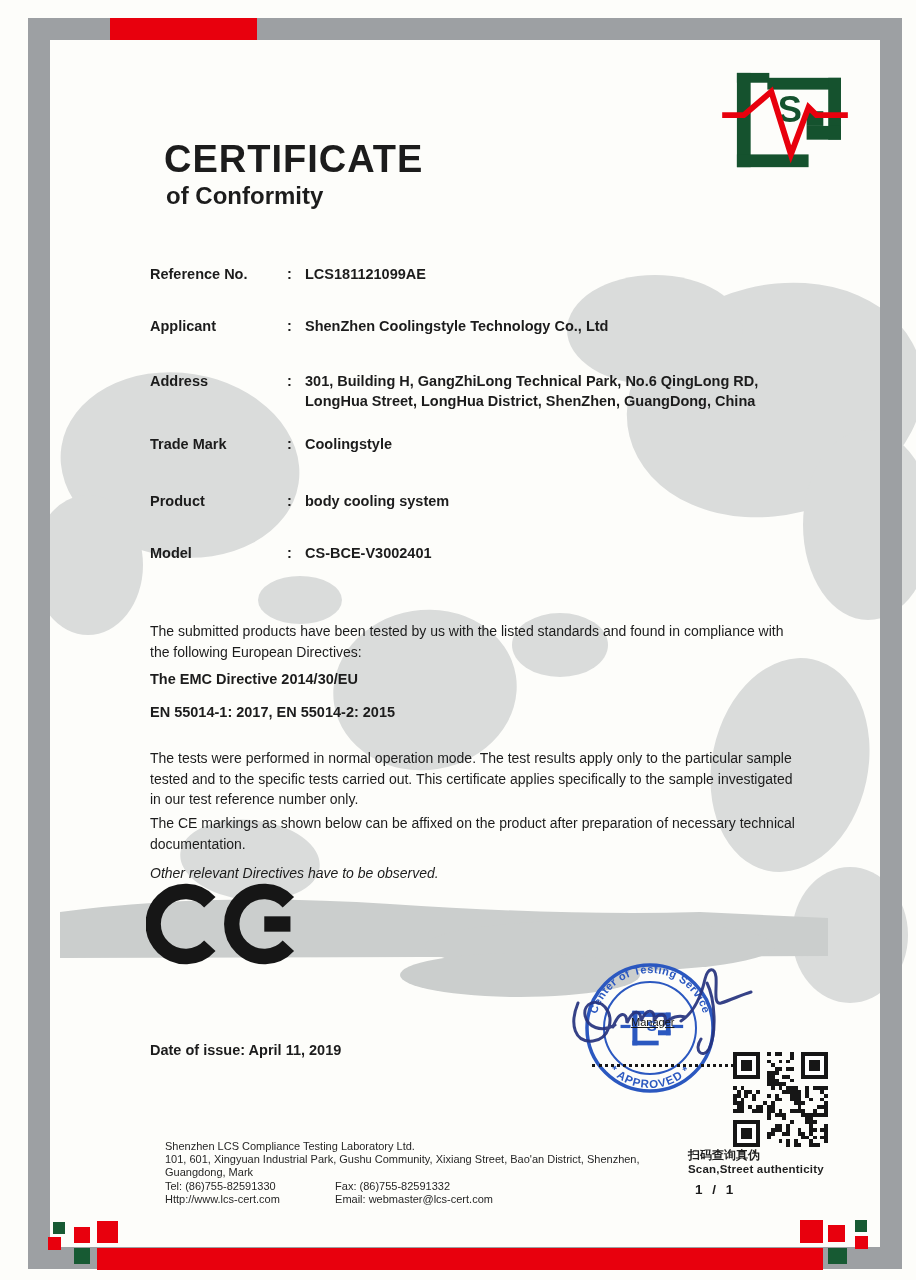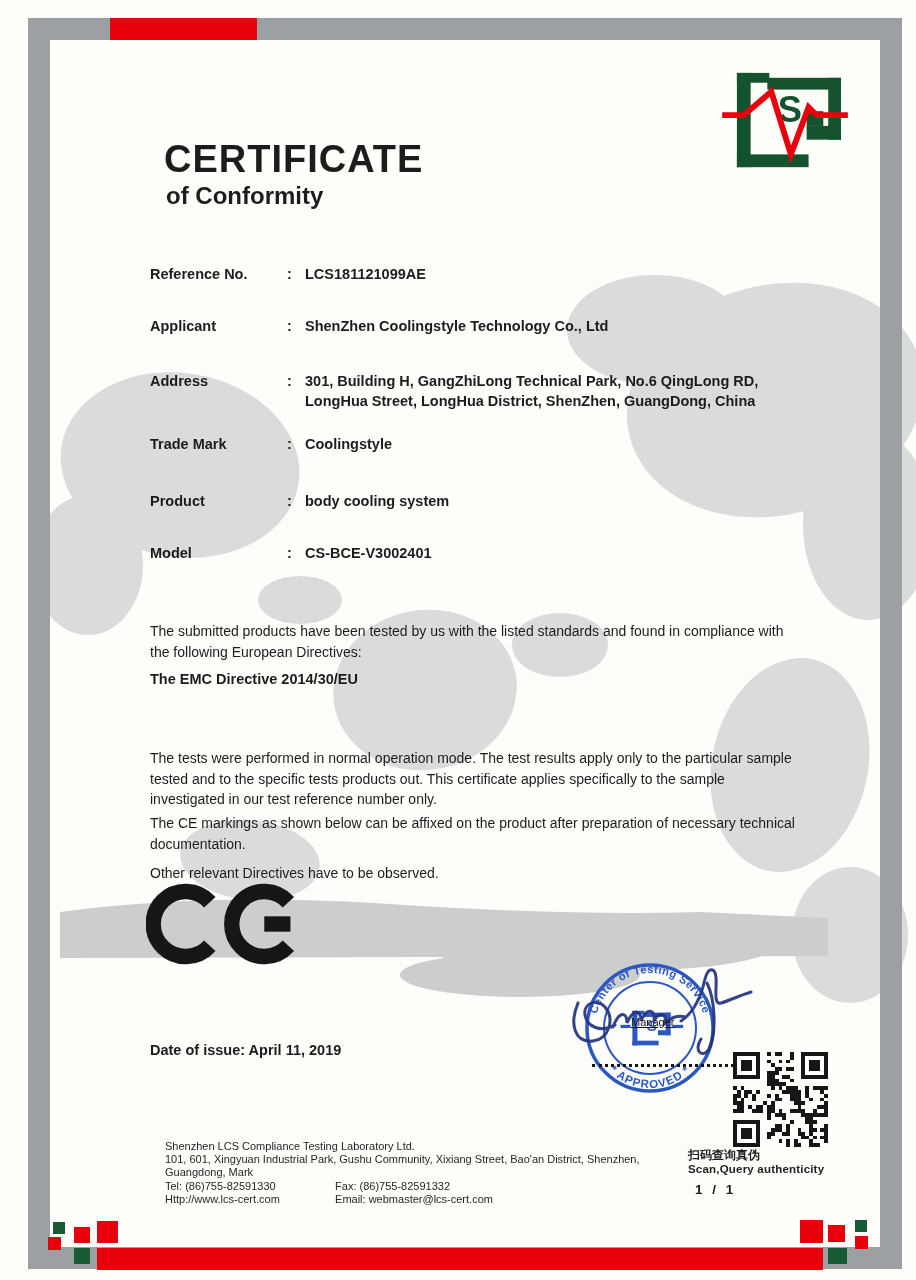--- a/index.html
+++ b/index.html
@@ -132,23 +132,24 @@
     <span class="field-value">body cooling system</span>
   </div>
   <div class="abs content field-row" style="top:543px;">
     <span class="field-label">Model</span>
     <span class="field-colon">:</span>
     <span class="field-value">CS-BCE-V3002401</span>
   </div>
 
   <div class="abs content para" style="top:604px;">The submitted products have been tested by us with the listed standards and found in compliance with the following European Directives:</div>
   <div class="abs content para b" style="top:652px;">The EMC Directive 2014/30/EU</div>
-  <div class="abs content para" style="top:731px;">The tests were performed in normal operation mode. The test results apply only to the particular sample tested and to the specific tests products out. This certificate applies specifically to the sample investigated in our test reference number only.</div>
+  <div class="abs content para b" style="top:685px;">EN 55014-1: 2017, EN 55014-2: 2015</div>
+  <div class="abs content para" style="top:731px;">The tests were performed in normal operation mode. The test results apply only to the particular sample tested and to the specific tests carried out. This certificate applies specifically to the sample investigated in our test reference number only.</div>
   <div class="abs content para" style="top:796px;">The CE markings as shown below can be affixed on the product after preparation of necessary technical documentation.</div>
-  <div class="abs content para" style="top:846px;">Other relevant Directives have to be observed.</div>
+  <div class="abs content para" style="top:846px;font-style:italic;">Other relevant Directives have to be observed.</div>
 
   <svg class="abs content" style="left:146px;top:878px;" width="158" height="92" viewBox="0 0 175 100">
     <g fill="none" stroke="#161616" stroke-width="17">
       <path d="M 70.7,25.9 A 36,36 0 1 0 70.7,74.1"></path>
       <path d="M 157.7,25.9 A 36,36 0 1 0 157.7,74.1"></path>
       <path d="M 131,50 L 160,50"></path>
     </g>
   </svg>
 
   <div class="abs content date-line">Date of issue: April 11, 2019</div>
@@ -365,21 +366,21 @@
       <rect x="2" y="2" width="3" height="3"></rect>
       <rect x="18" y="0" width="7" height="7"></rect>
       <rect x="19" y="1" width="5" height="5" fill="#fff"></rect>
       <rect x="20" y="2" width="3" height="3"></rect>
       <rect x="0" y="18" width="7" height="7"></rect>
       <rect x="1" y="19" width="5" height="5" fill="#fff"></rect>
       <rect x="2" y="20" width="3" height="3"></rect>
     </svg>
   <div class="abs content qr-caption">
     <div class="cn">扫码查询真伪</div>
-    <div class="en">Scan,Query authenticity</div>
+    <div class="en">Scan,Street authenticity</div>
   </div>
 
   <div class="abs content footer">
     <div>Shenzhen LCS Compliance Testing Laboratory Ltd.</div>
     <div>101, 601, Xingyuan Industrial Park, Gushu Community, Xixiang Street, Bao'an District, Shenzhen,</div>
     <div>Guangdong, Mark</div>
     <div class="cols">
       <span class="c1">Tel: (86)755-82591330</span>
       <span>Fax: (86)755-82591332</span>
     </div>

